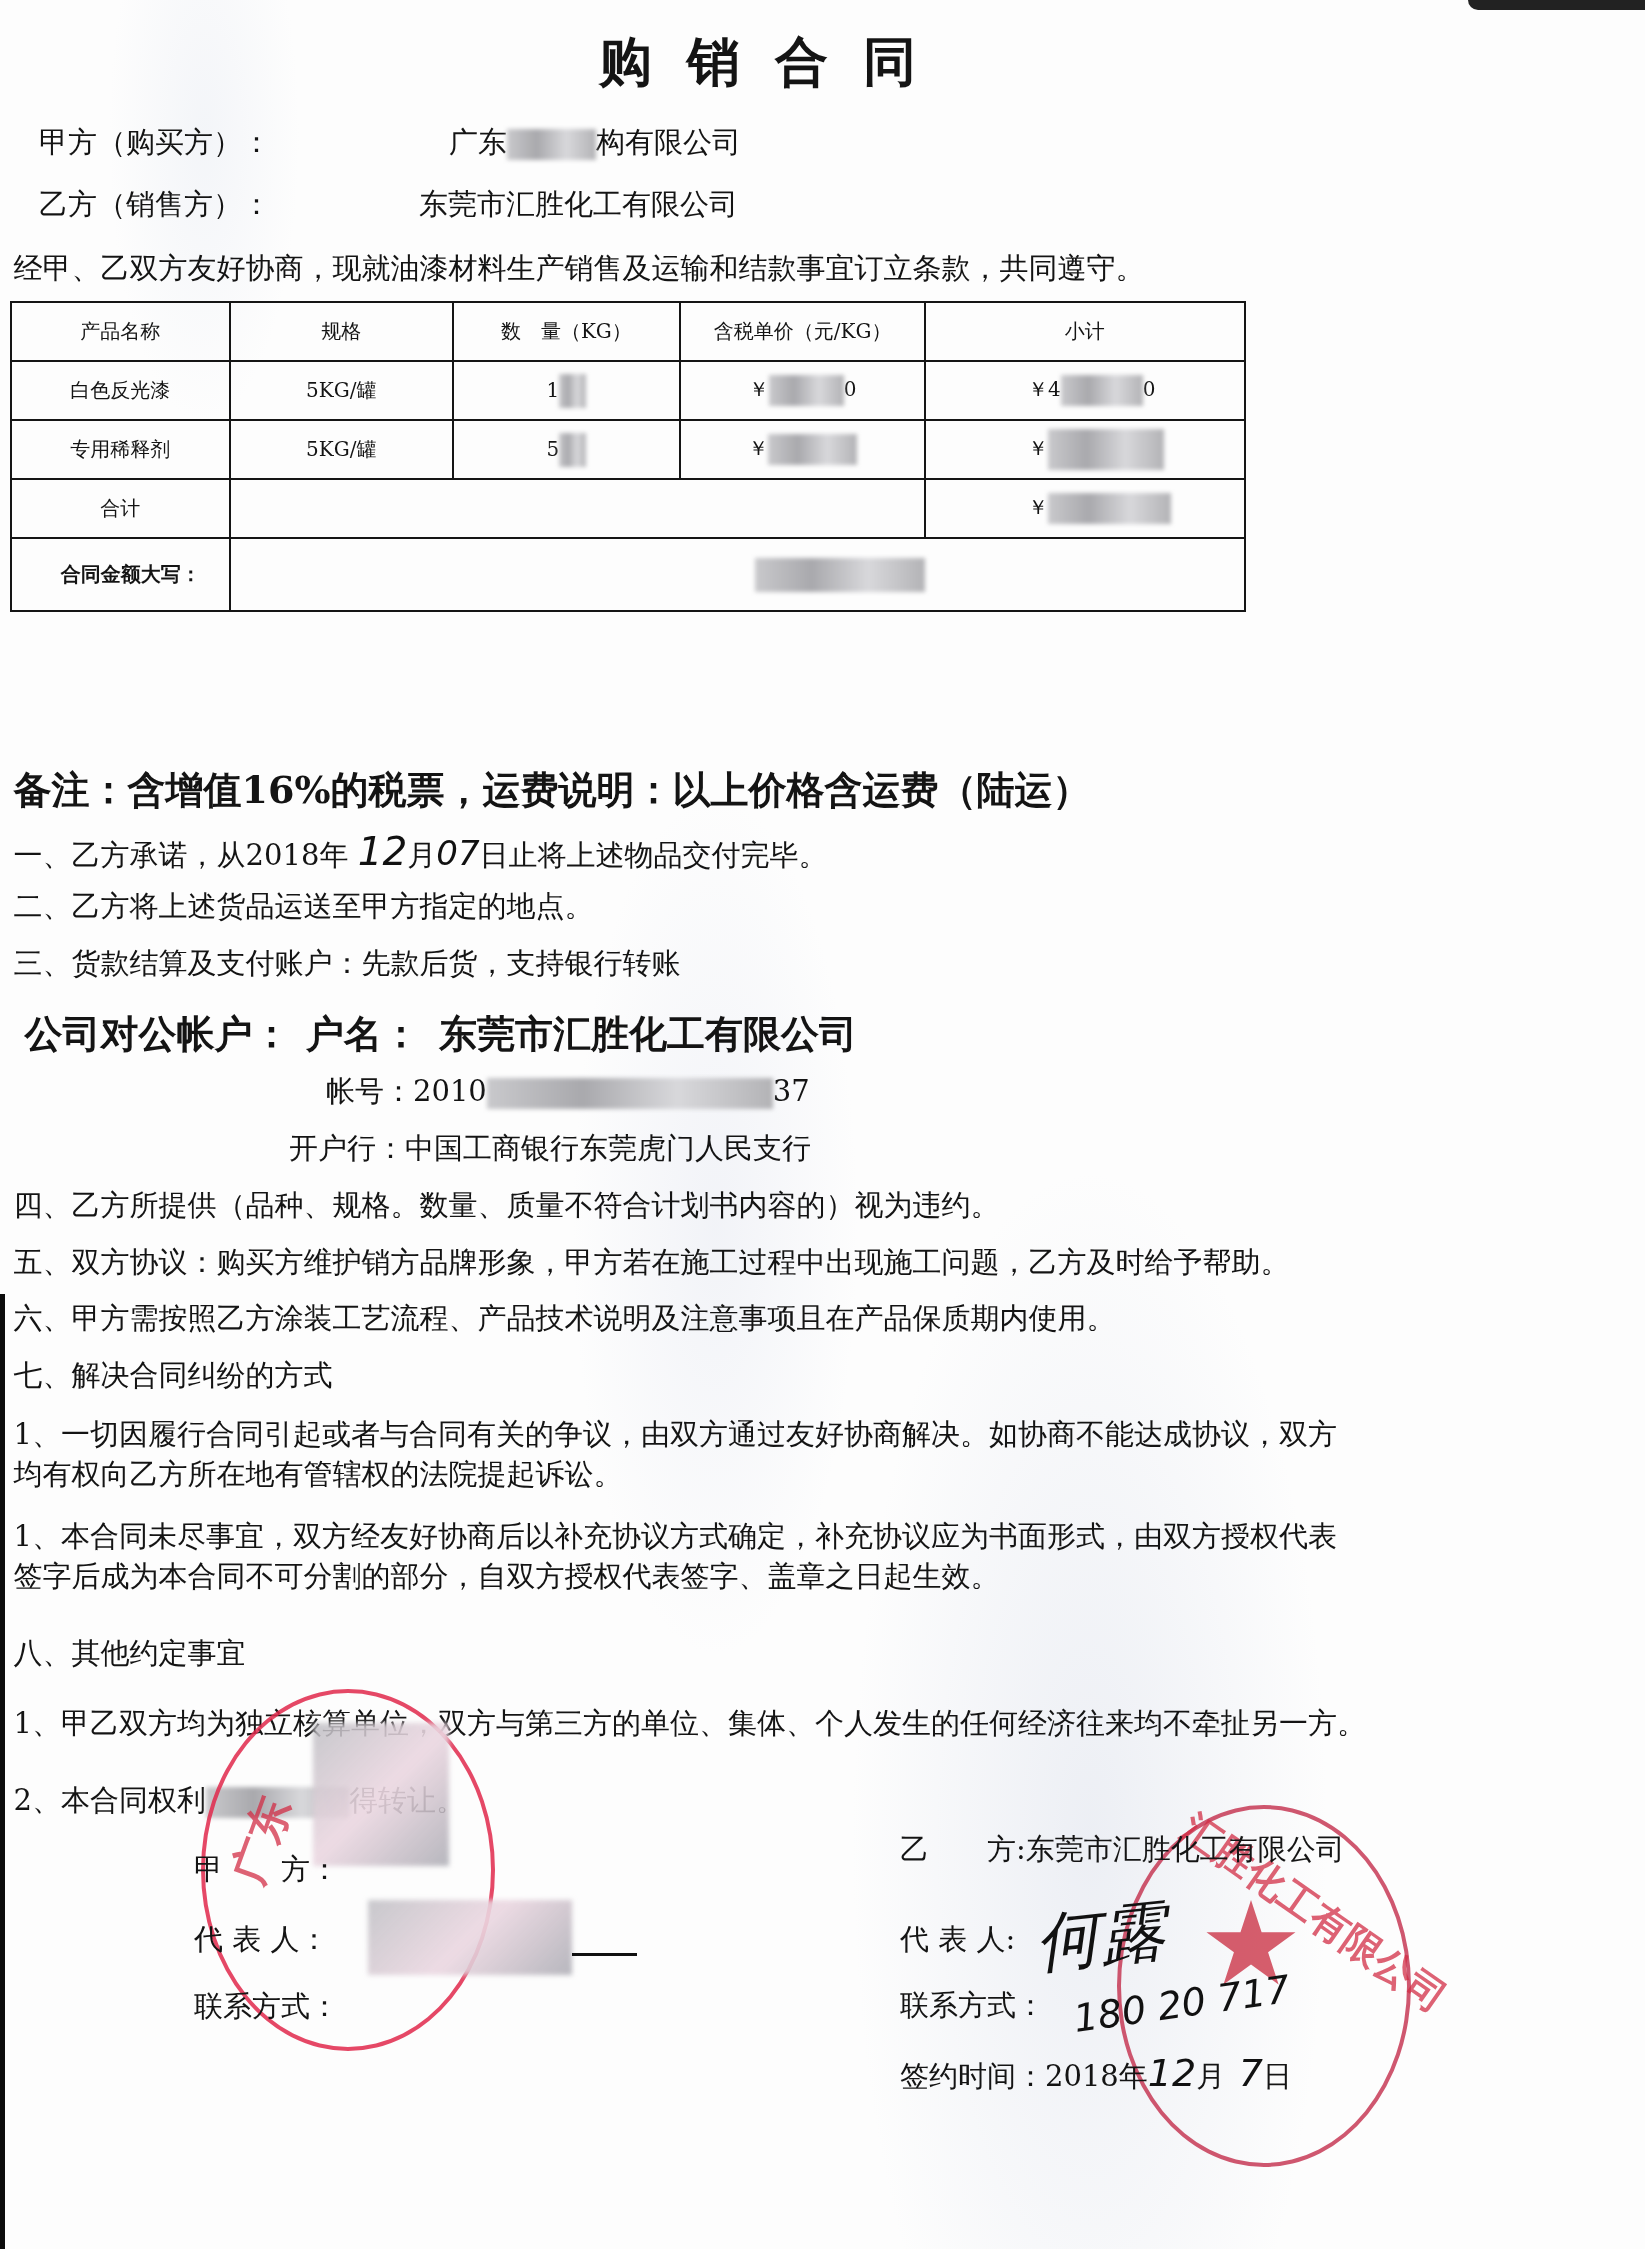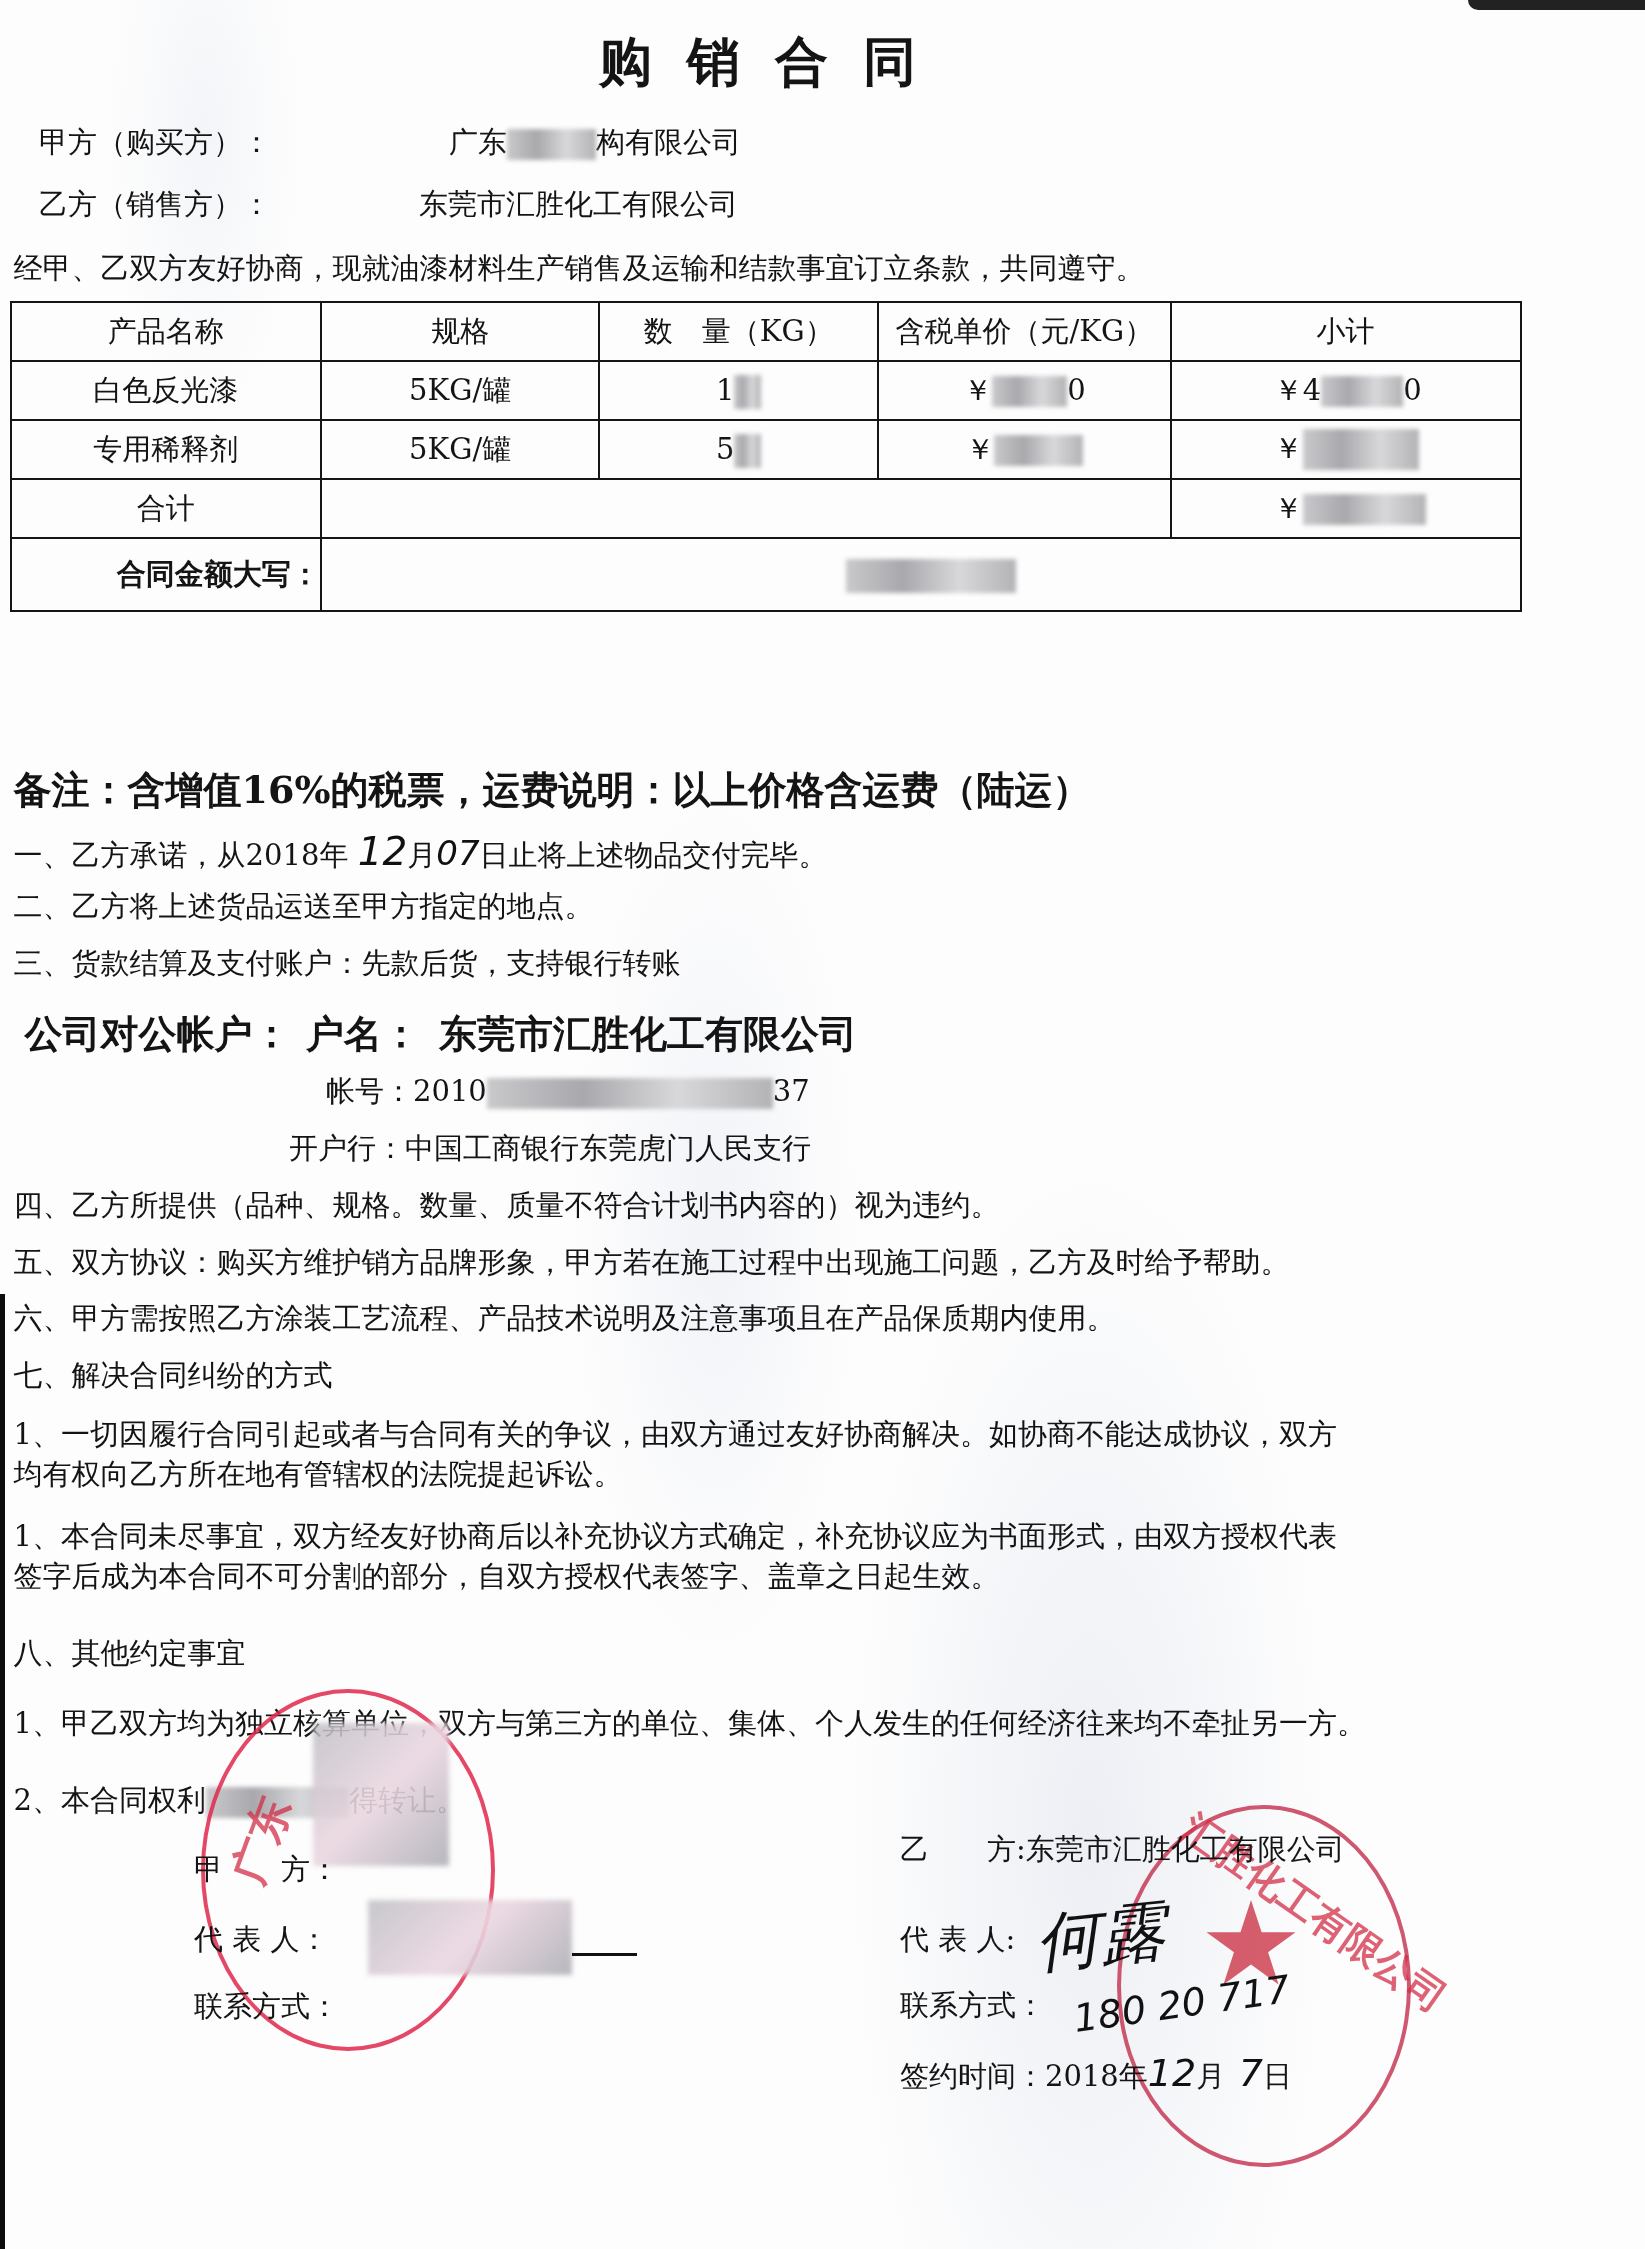--- a/index.html
+++ b/index.html
@@ -18,22 +18,22 @@
     pointer-events:none;
   }
   .edge-left { position:absolute; left:0; top:1294px; width:5.4px; height:956px; background:#0c0c0c; }
   .edge-top { position:absolute; right:0; top:0; width:177px; height:9.5px; background:#222; border-bottom-left-radius:27px; }
   .abs { position:absolute; white-space:nowrap; }
   .title { left:599px; top:27px; font-size:53px; font-weight:bold; letter-spacing:35px; font-family:"DejaVu Sans","Liberation Sans",sans-serif; }
   .t { font-size:29px; }
   .tb { font-size:38px; font-weight:bold; }
   .redact { display:inline-block; background:linear-gradient(90deg,#c9c9cc,#a9a9ad,#d8d8db,#b3b3b6); filter:blur(2px); vertical-align:middle; }
   table.goods {
-    position:absolute; left:9.5px; top:301px; width:1512px; border-collapse:collapse;
-    font-size:29px;
+    position:absolute; left:9.5px; top:301px; width:1236px; border-collapse:collapse;
+    font-size:20px;
   }
   table.goods td {
     border:2.7px solid #151515; text-align:center; height:57px; padding:0; position:relative;
   }
   table.goods tr.big td { height:71px; }
   .hand { font-family:"DejaVu Sans","Liberation Sans",sans-serif; font-style:italic; color:#111; }
   .stamp {
     position:absolute; border:4.1px solid rgba(214,40,70,0.85); border-radius:50%;
     pointer-events:none;
   }
@@ -88,21 +88,21 @@
     <td><span>5</span><span class="redact" style="width:27px;height:34px;"></span></td>
     <td><span>￥</span><span class="redact" style="width:89px;height:31px;"></span></td>
     <td style="text-align:left; padding-left:102px;"><span>￥</span><span class="redact" style="width:116px;height:41px;"></span></td>
   </tr>
   <tr>
     <td>合计</td>
     <td colspan="3"></td>
     <td style="text-align:left; padding-left:102px;"><span>￥</span><span class="redact" style="width:123px;height:31px;"></span></td>
   </tr>
   <tr class="big">
-    <td style="text-align:right; padding-left:21px; font-weight:bold;">合同金额大写：</td>
+    <td style="text-align:center; padding-left:21px; font-weight:bold;">合同金额大写：</td>
     <td colspan="4" style="text-align:left; padding-left:524px;"><span class="redact" style="width:170px;height:34px;"></span></td>
   </tr>
 </tbody>
   </table>
 
 <div class="abs tb" style="left:13.6px; top:765px;">备注：含增值16%的税票，运费说明：以上价格含运费（陆运）</div>
 
 <div class="abs t" style="left:13.6px; top:829px;">
   <span>一、乙方承诺，从2018年</span>
   <span class="hand" style="font-size:39px;">12</span><span>月</span><span class="hand" style="font-size:34px;">07</span><span>日止将上述物品交付完毕。</span>

